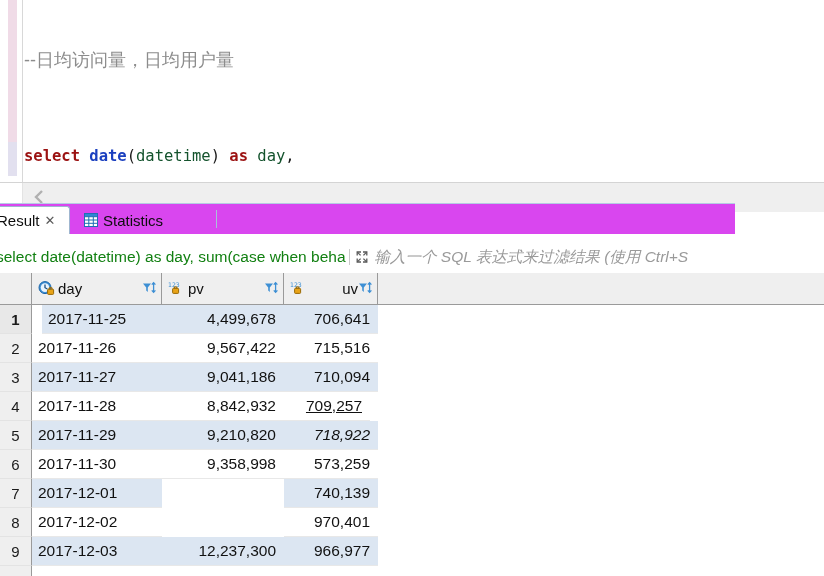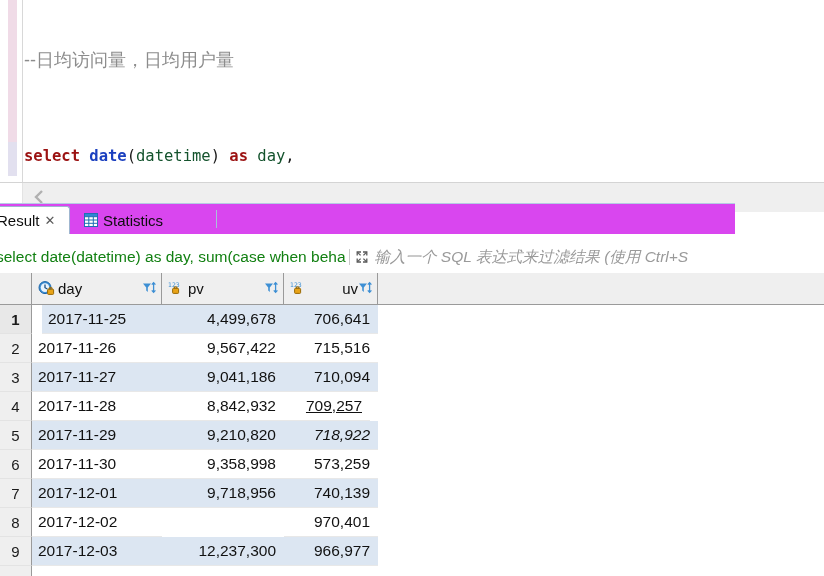--- a/index.html
+++ b/index.html
@@ -343,21 +343,20 @@
         <div class="grow even">
           <div class="rnum">6</div>
           <div class="cell c-date" style="left: 32px; width: 130px;">2017-11-30</div>
           <div class="cell c-num" style="left: 162px; width: 122px;">9,358,998</div>
           <div class="cell c-num" style="left: 284px; width: 94px;">573,259</div>
           <div class="tail" style="left: 378px; width: 446px;"></div>
         </div>
         <div class="grow odd">
           <div class="rnum">7</div>
           <div class="cell c-date" style="left: 32px; width: 130px;">2017-12-01</div>
-          <div class="cell c-num" style="left: 162px; width: 122px;">9,718,956</div>
           <div class="cell c-num" style="left: 284px; width: 94px; text-align: right;">740,139</div>
           <div class="tail" style="left: 378px; width: 446px;"></div>
         </div>
         <div class="grow even">
           <div class="rnum">8</div>
           <div class="cell c-date" style="left: 32px; width: 130px;">2017-12-02</div>
           <div class="cell c-num" style="left: 284px; width: 94px;">970,401</div>
           <div class="tail" style="left: 378px; width: 446px;"></div>
         </div>
         <div class="grow odd">

